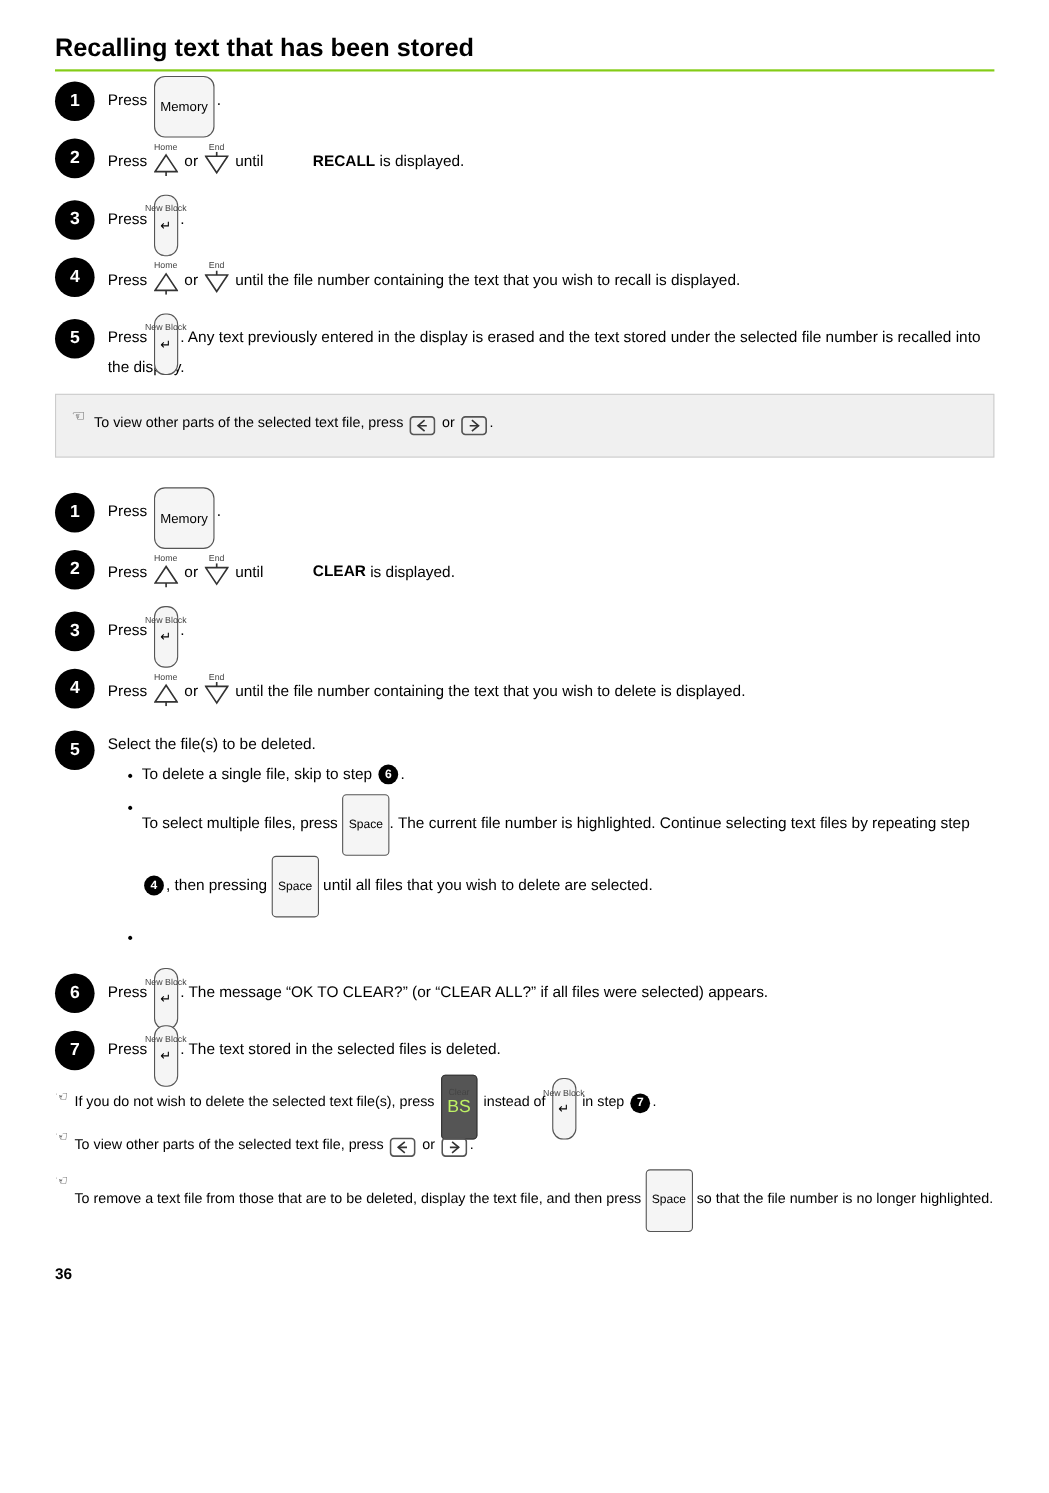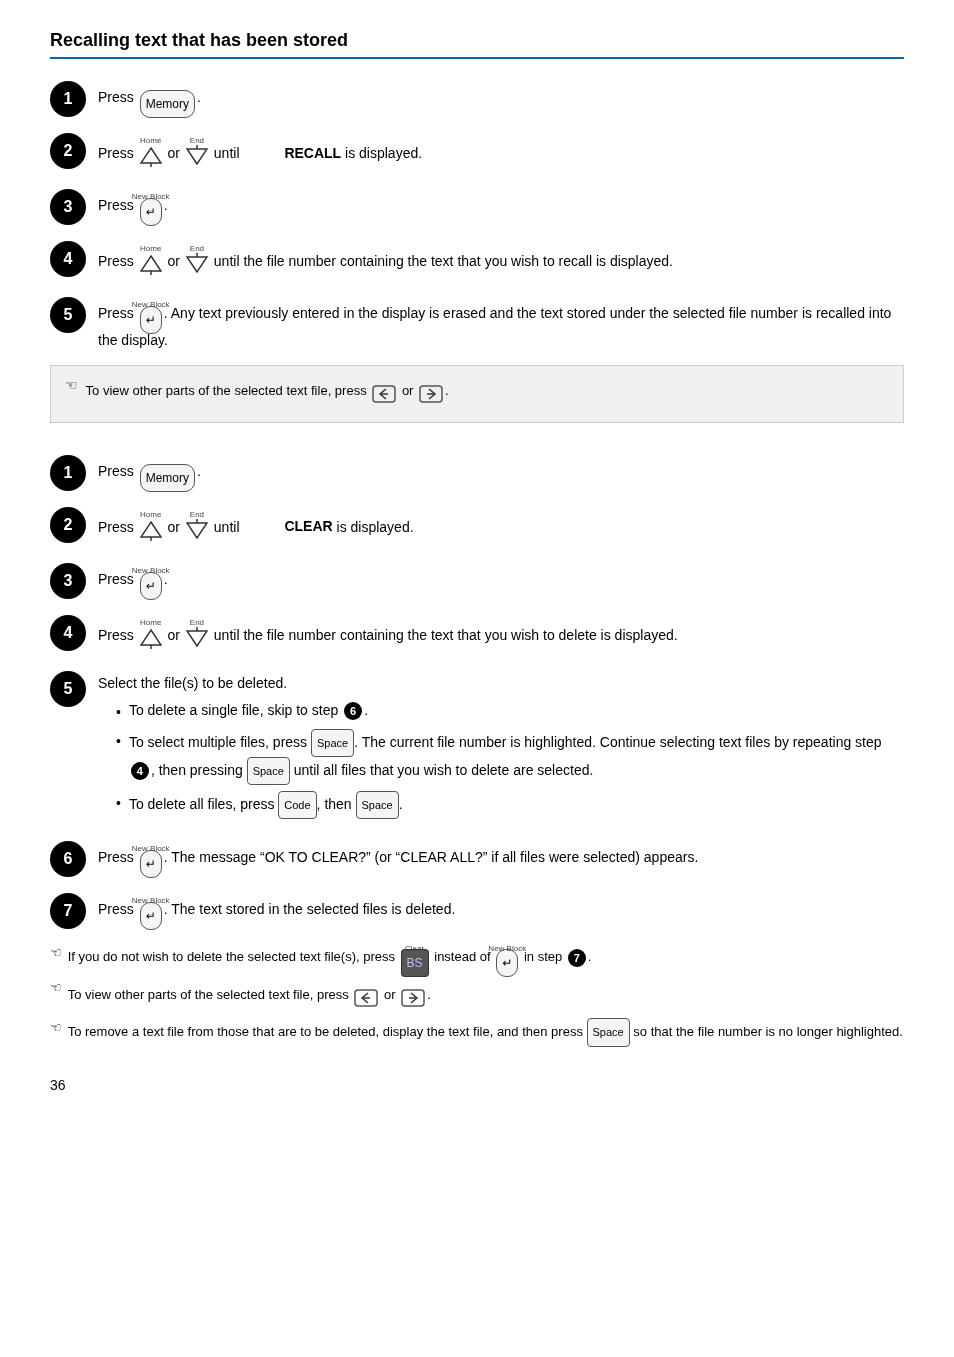--- a/index.html
+++ b/index.html
@@ -11,25 +11,25 @@
       width: 954px;
       min-height: 1357px;
       padding: 30px 50px 40px 50px;
     }
 
     .section {
       margin-bottom: 30px;
     }
 
     .section-title {
-      font-size: 18px;
+      font-size: 23px;
       font-weight: bold;
-      border-bottom: 2px solid #0369a1;
+      border-bottom: 2px solid #84cc16;
       padding-bottom: 6px;
-      margin-bottom: 20px;
+      margin-bottom: 7px;
     }
 
     .step {
       display: flex;
       align-items: flex-start;
       margin-bottom: 14px;
     }
 
     .step-num {
       width: 36px;
@@ -49,21 +49,21 @@
 
     .step-content {
       flex: 1;
       line-height: 1.5;
       padding-top: 4px;
     }
 
     .key-box {
       border: 1.5px solid #555;
       border-radius: 4px;
-      padding: 6px 5px;
+      padding: 20px 5px;
       font-size: 12px;
       background: #f5f5f5;
       min-width: 22px;
       text-align: right;
       line-height: 1.3;
     }
 
     .key-box.rounded {
       border-radius: 10px;
     }
@@ -123,21 +123,21 @@
     .bullet-dot {
       margin-right: 8px;
       flex-shrink: 0;
       margin-top: 2px;
     }
 
     strong { font-weight: bold; margin-left: 41px; }
 
     .page-num {
       font-size: 14px;
-      font-weight: normal;
+      font-weight: bold;
       margin-top: 20px;
     }
 
     
     .circle-num {
       display: inline-flex;
       align-items: center;
       justify-content: center;
       width: 18px;
       height: 18px;
@@ -354,22 +354,20 @@
           <span class="bullet-dot">•</span>
           <span>To delete a single file, skip to step <span class="circle-num">6</span>.</span>
         </div>
         <div class="bullet-item">
           <span class="bullet-dot">•</span>
           <span>To select multiple files, press
             <span class="key-box" style="display:inline-block;font-size:11px;">Space</span>. The current file number is highlighted. Continue selecting text files by repeating step <span class="circle-num">4</span>, then pressing <span class="key-box" style="display:inline-block;font-size:11px;">Space</span> until all files that you wish to delete are selected.</span>
         </div>
         <div class="bullet-item">
           <span class="bullet-dot">•</span>
-          <span>To delete all files, press
-            <span class="key-box" style="display:inline-block;font-size:11px;">Code</span>, then <span class="key-box" style="display:inline-block;font-size:11px;">Space</span>.</span>
         </div>
       </div>
     </div>
   </div>
 
   <div class="step">
     <div class="step-num">6</div>
     <div class="step-content">
       Press
       <span class="key-wrapper">
@@ -390,21 +388,21 @@
     </div>
   </div>
 
   <div class="note-section">
     <div class="note-row">
       <span class="note-icon-img">☜</span>
       <span>
         If you do not wish to delete the selected text file(s), press
         <span class="key-wrapper" style="display:inline-block;padding-top:10px;">
           <span class="key-top-label">Clear</span>
-          <span class="key-box" style="font-size:12px;background:#555;color:#c4b5fd;border-color:#333;">BS</span>
+          <span class="key-box" style="font-size:16px;background:#555;color:#bef264;border-color:#333;">BS</span>
         </span>
         instead of
         <span class="key-wrapper" style="display:inline-block;padding-top:10px;">
           <span class="key-top-label">New Block</span>
           <span class="key-box rounded">↵</span>
         </span>
         in step <span class="circle-num">7</span>.
       </span>
     </div>
     <div class="note-row">

